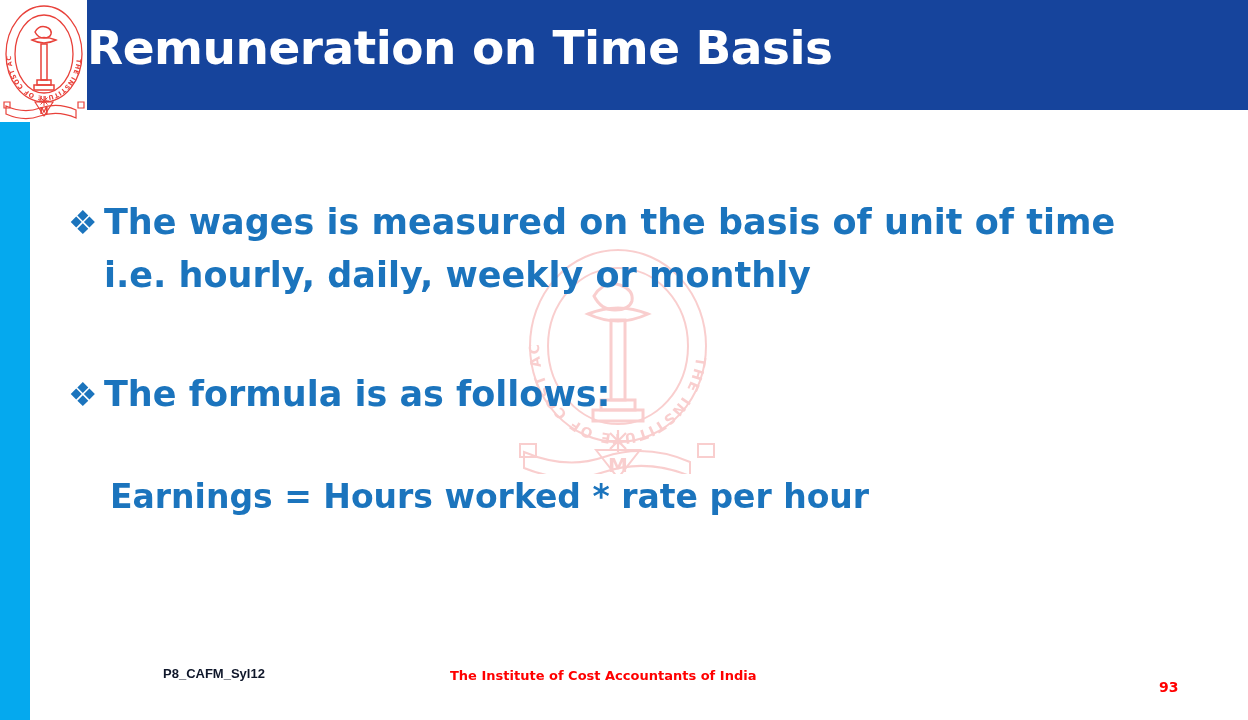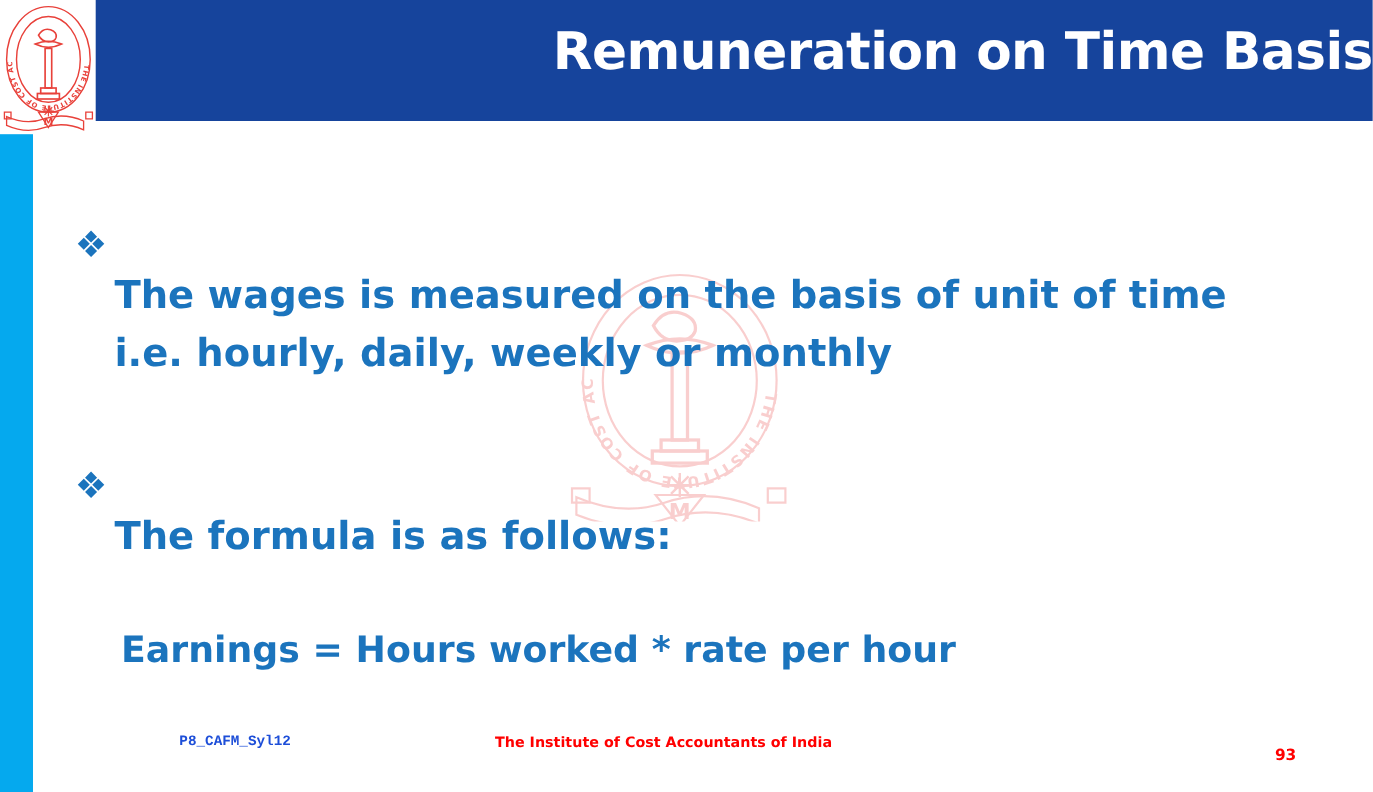--- a/index.html
+++ b/index.html
@@ -28,21 +28,21 @@
     top: 0;
     width: 1161px;
     height: 110px;
     background: #16449C;
   }
   .title-text {
     position: absolute;
     left: 0;
     right: 0;
     top: 20px;
-    text-align: right;
+    text-align: left;
     color: #ffffff;
     font-family: "DejaVu Sans", sans-serif;
     font-weight: bold;
     font-size: 47px;
     letter-spacing: -0.5px;
     white-space: nowrap;
   }
 
   
   .left-strip {
@@ -93,41 +93,40 @@
   .bullet-glyph {
     flex: 0 0 auto;
     width: 36px;
     font-size: 33px;
     line-height: 53px;
     color: #1B74BD;
   }
   .bullet-text {
     flex: 1 1 auto;
     max-width: 1065px;
-    margin-top: 47px;
   }
   .sub-line {
     color: #1B74BD;
     font-family: "DejaVu Sans", sans-serif;
     font-weight: bold;
     font-size: 33px;
     line-height: 52px;
     margin-left: 42px;
     margin-top: 40px;
   }
   .gap-1 { height: 66px; }
   .gap-2 { height: 10px; }
 
   
   .footer-code {
     position: absolute;
     left: 163px;
     top: 666px;
-    color: #1d4ed8;
-    font-family: Liberation Mono, monospace;
+    color: #0f172a;
+    font-family: Liberation Sans, sans-serif;
     font-weight: bold;
     font-size: 13px;
   }
   .footer-org {
     position: absolute;
     left: 450px;
     top: 668px;
     color: #FF0000;
     font-family: "DejaVu Sans", sans-serif;
     font-weight: bold;

